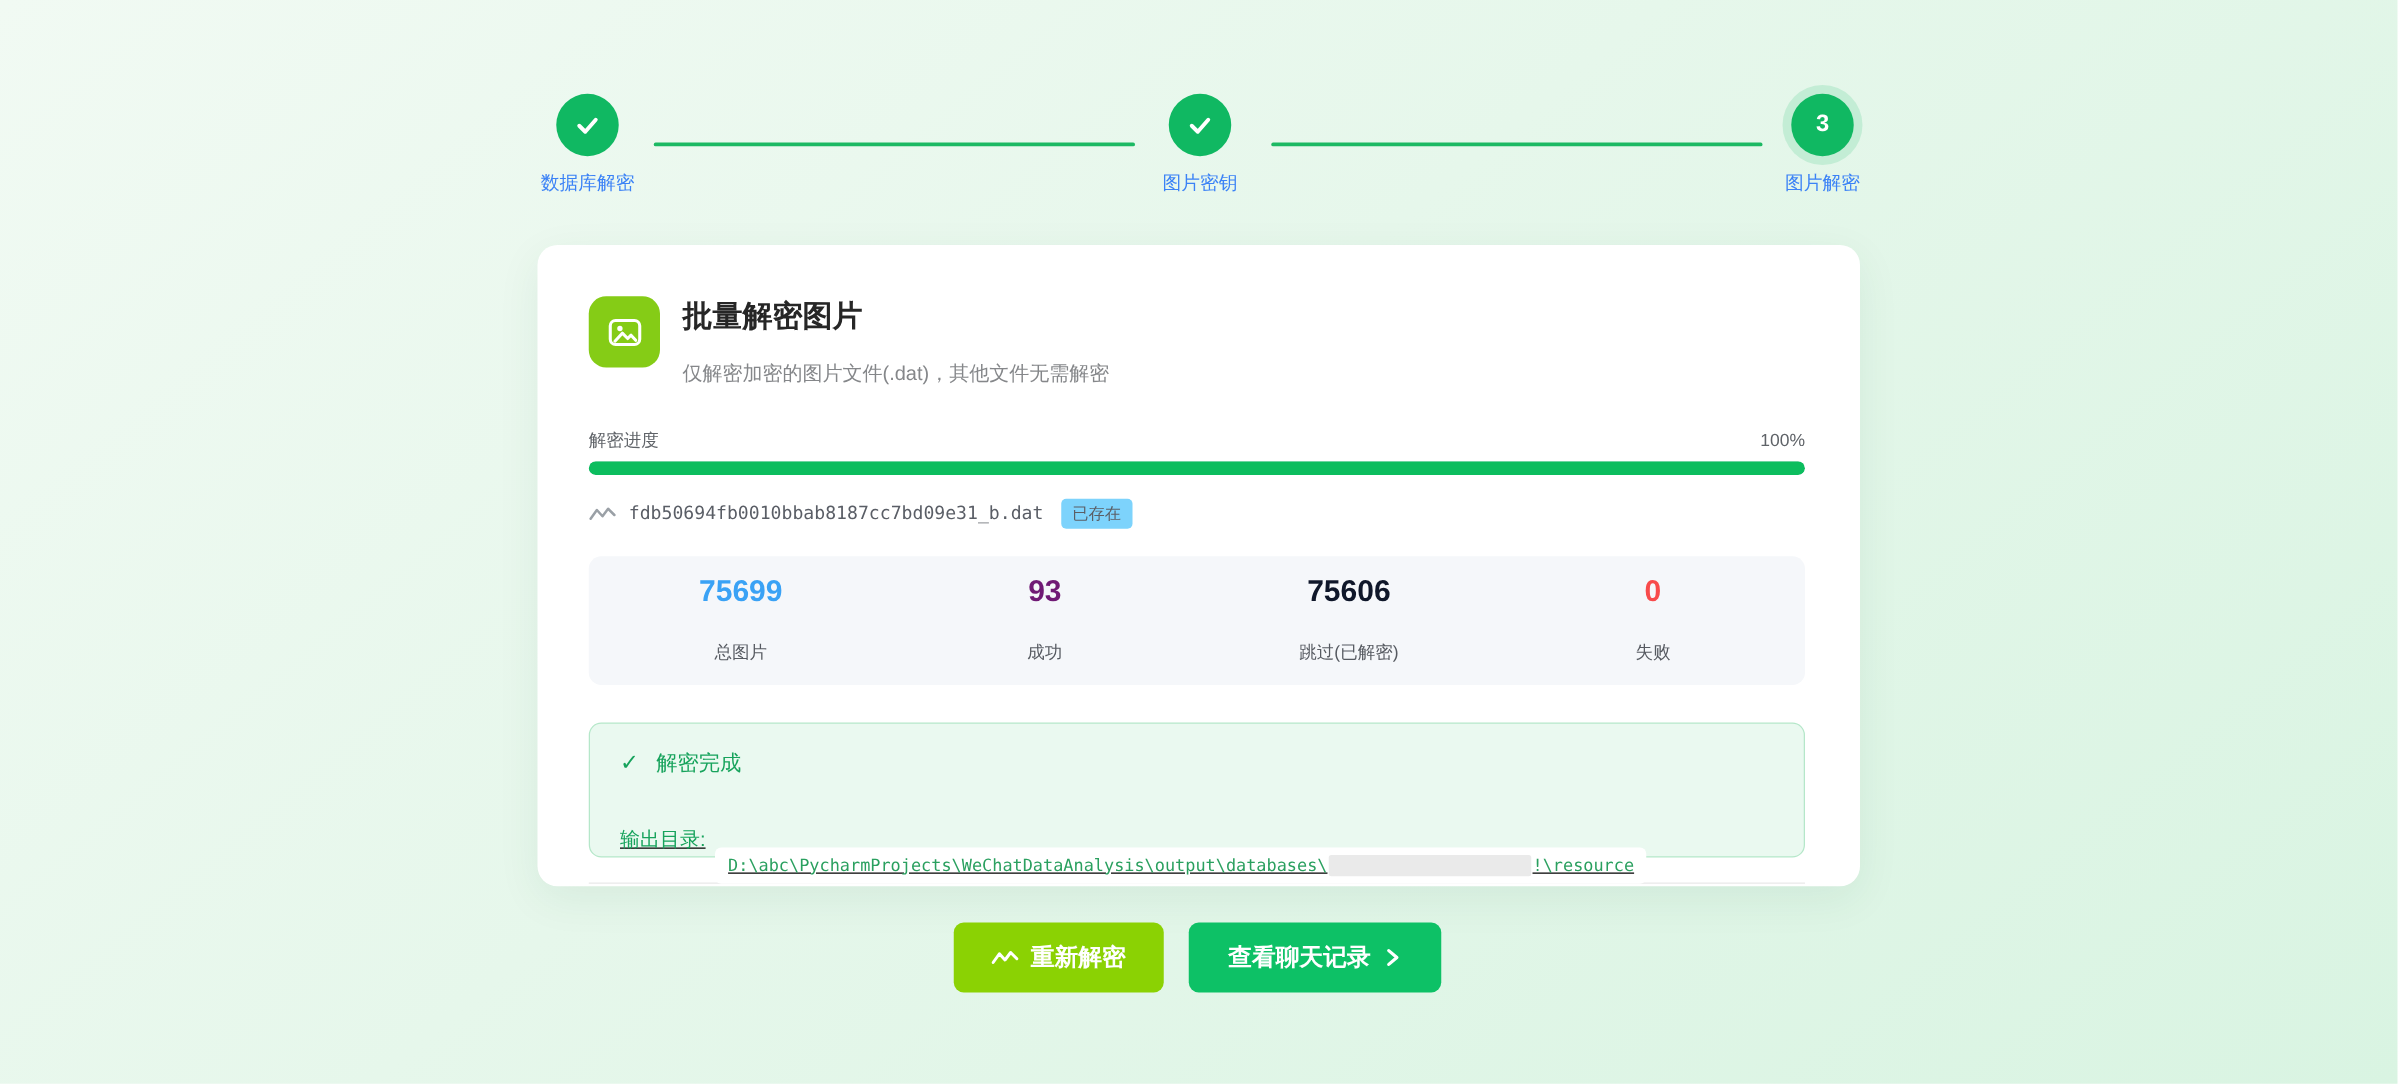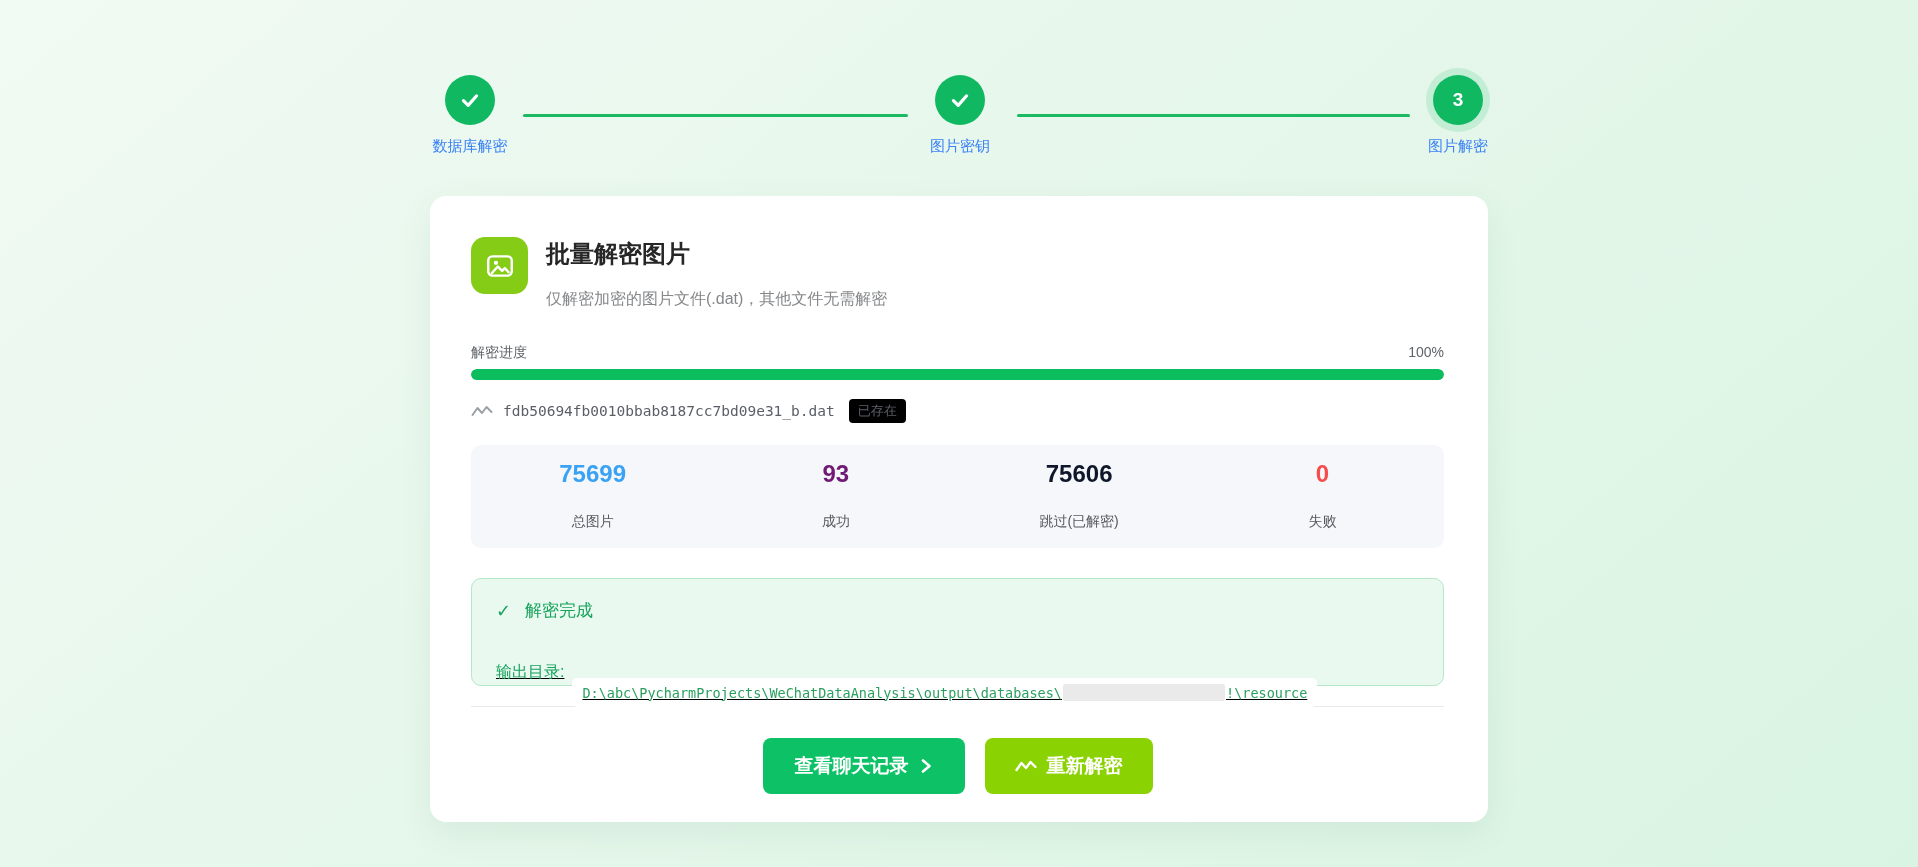--- a/index.html
+++ b/index.html
@@ -20,21 +20,21 @@
   .step-circle.current { box-shadow: 0 0 0 7px #c3edd5; }
   .step-num { color: #ffffff; font-size: 19px; font-weight: bold; }
   .step-label {
     position: absolute; width: 220px; text-align: center;
     color: #3b82f6; font-size: 15px; top: 137px;
   }
   .connector { position: absolute; height: 3px; background: #1cb963; top: 114px; border-radius: 2px; }
 
   
   .card {
-    position: absolute; left: 430px; top: 196px; width: 1058px; height: 626px;
+    position: absolute; left: 430px; top: 196px; width: 1058px; height: 513px;
     background: #ffffff; border-radius: 16px;
     box-shadow: 0 10px 35px rgba(20, 90, 50, 0.07);
     box-sizing: border-box; padding: 41px 44px 0 41px;
   }
 
   .card-header { display: flex; align-items: flex-start; }
   .header-icon {
     width: 57px; height: 57px; border-radius: 14px; background: #85cc16;
     display: flex; align-items: center; justify-content: center; flex: none;
   }
@@ -48,21 +48,21 @@
     margin-top: 7px; height: 11px; background: #ebeef5; border-radius: 6px; overflow: hidden;
   }
   .progress-fill { height: 100%; background: #0cbd5e; border-radius: 6px; width: 0; }
 
   .file-row { margin-top: 19px; display: flex; align-items: center; }
   .file-name {
     font-family: "DejaVu Sans Mono", "Liberation Mono", monospace;
     font-size: 14.5px; color: #5a5e66; margin-left: 10px;
   }
   .file-badge {
-    margin-left: 14px; background: #000000; color: #5b5f66; font-size: 13px;
+    margin-left: 14px; background: #7dd3fc; color: #5b5f66; font-size: 13px;
     padding: 3px 9px; border-radius: 4px;
   }
 
   .stats-panel {
     margin-top: 22px; background: #f5f7fa; border-radius: 10px;
     display: flex; padding: 15px 0 17px 0;
   }
   .stat { flex: 1; text-align: center; }
   .stat-value { font-size: 24px; font-weight: bold; }
   .stat-value.c0 { color: #3aa2f5; }
@@ -196,27 +196,27 @@
         <span>D:\abc\PycharmProjects\WeChatDataAnalysis\output\databases\</span>
         <span class="redacted"></span>
         <span>!\resource</span>
       </span>
     </div>
   </div>
 
   <div class="divider"></div>
 
   <div class="button-row">
+    <button class="btn btn-redo">
+      <svg width="22" height="16" viewBox="0 0 22 16">
+        <polyline points="1.5,12 6.5,5 11,10 15.5,4 20.5,9" fill="none" stroke="#ffffff" stroke-width="2.4" stroke-linecap="round" stroke-linejoin="round"></polyline>
+      </svg>
+      <span>重新解密</span>
+    </button>
     <button class="btn btn-view">
       <span>查看聊天记录</span>
       <svg width="14" height="18" viewBox="0 0 14 18">
         <polyline points="4,3.5 10.5,9 4,14.5" fill="none" stroke="#ffffff" stroke-width="2.6" stroke-linecap="round" stroke-linejoin="round"></polyline>
       </svg>
     </button>
-    <button class="btn btn-redo">
-      <svg width="22" height="16" viewBox="0 0 22 16">
-        <polyline points="1.5,12 6.5,5 11,10 15.5,4 20.5,9" fill="none" stroke="#ffffff" stroke-width="2.4" stroke-linecap="round" stroke-linejoin="round"></polyline>
-      </svg>
-      <span>重新解密</span>
-    </button>
   </div>
 
 </div>
 
 </body></html>

